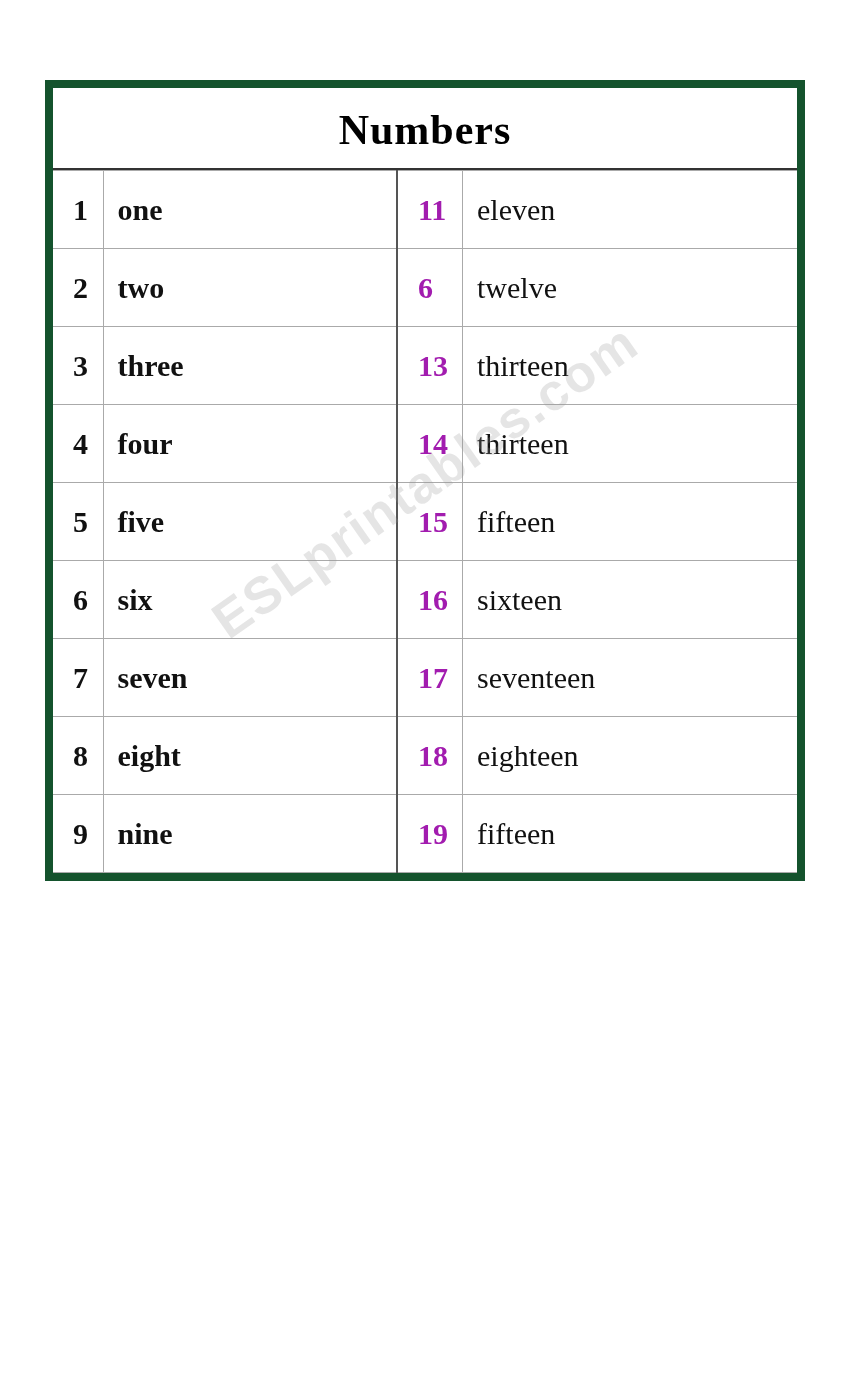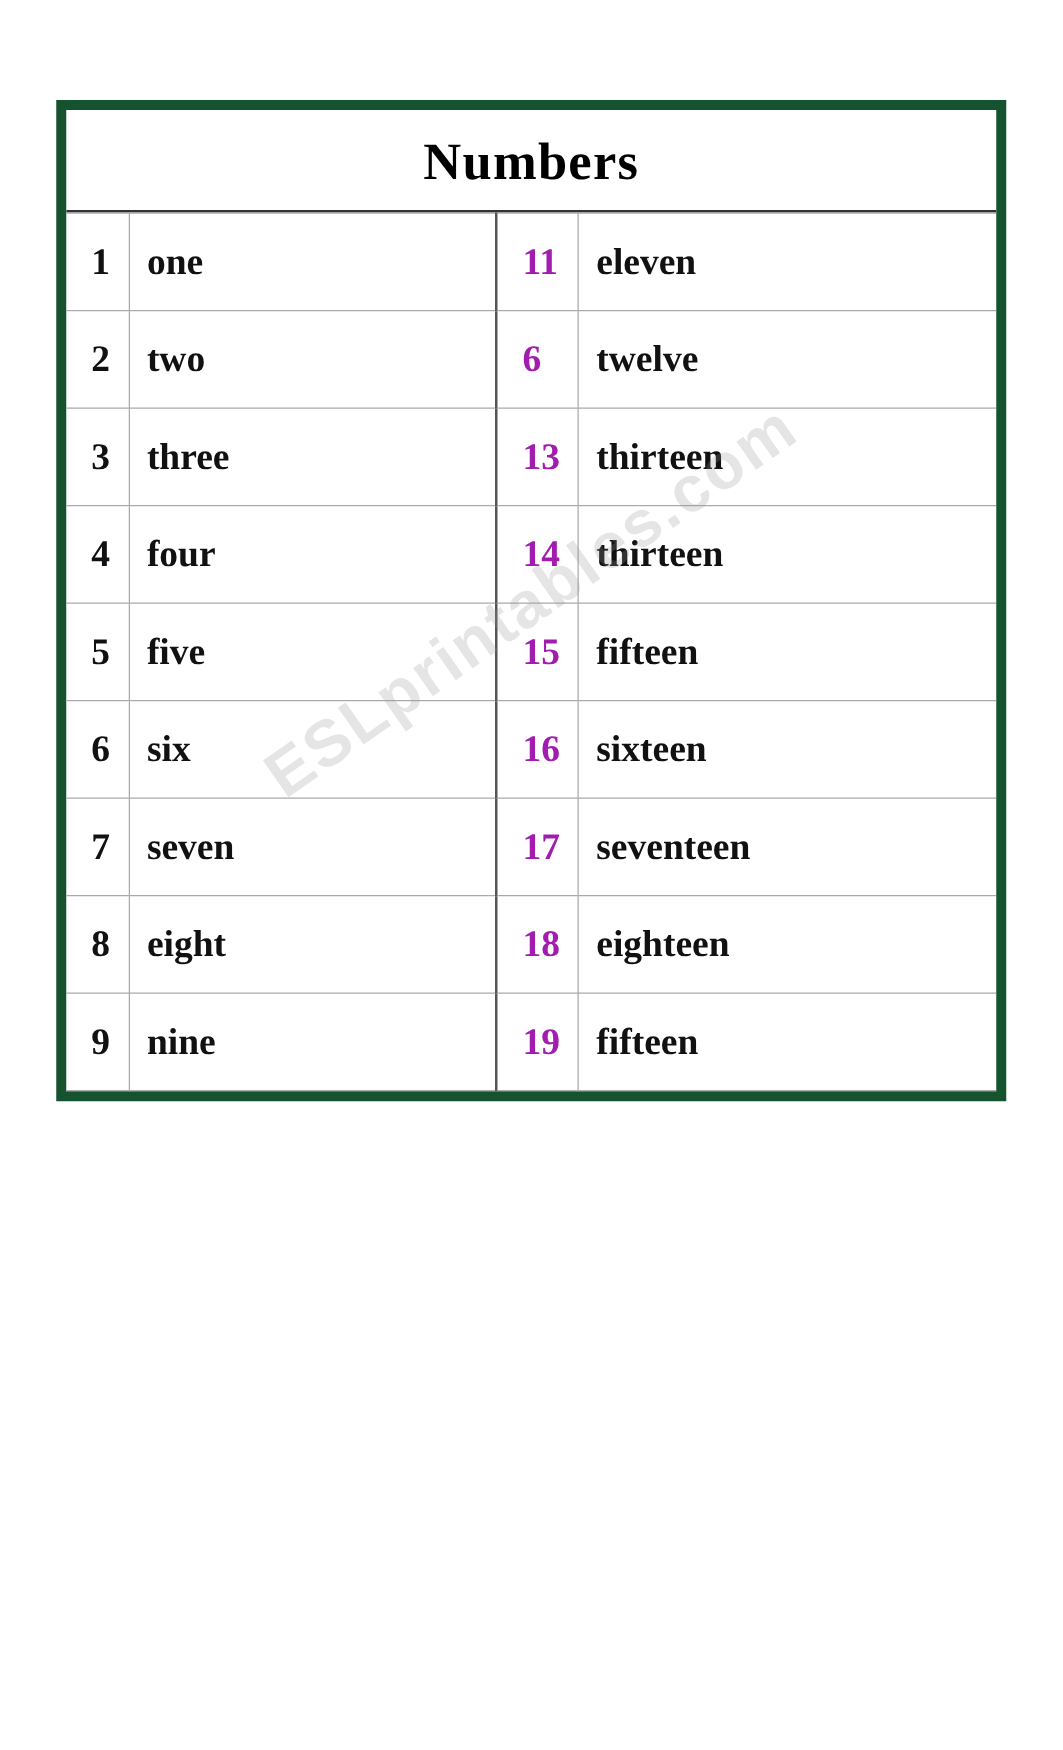--- a/index.html
+++ b/index.html
@@ -71,21 +71,21 @@
     .numbers-table tr td:nth-child(3) {
       width: 60px;
       font-weight: bold;
       color: #a21caf;
       text-align: left;
       padding-left: 20px;
       margin-left: 20px;
     }
 
     .numbers-table tr td:nth-child(4) {
-      font-weight: bold;
+      font-weight: normal;
       color: #111;
       border-right: none;
     }
 
     .watermark {
       position: absolute;
       top: 50%;
       left: 50%;
       transform: translate(-50%, -50%) rotate(-35deg);
       font-size: 52px;

